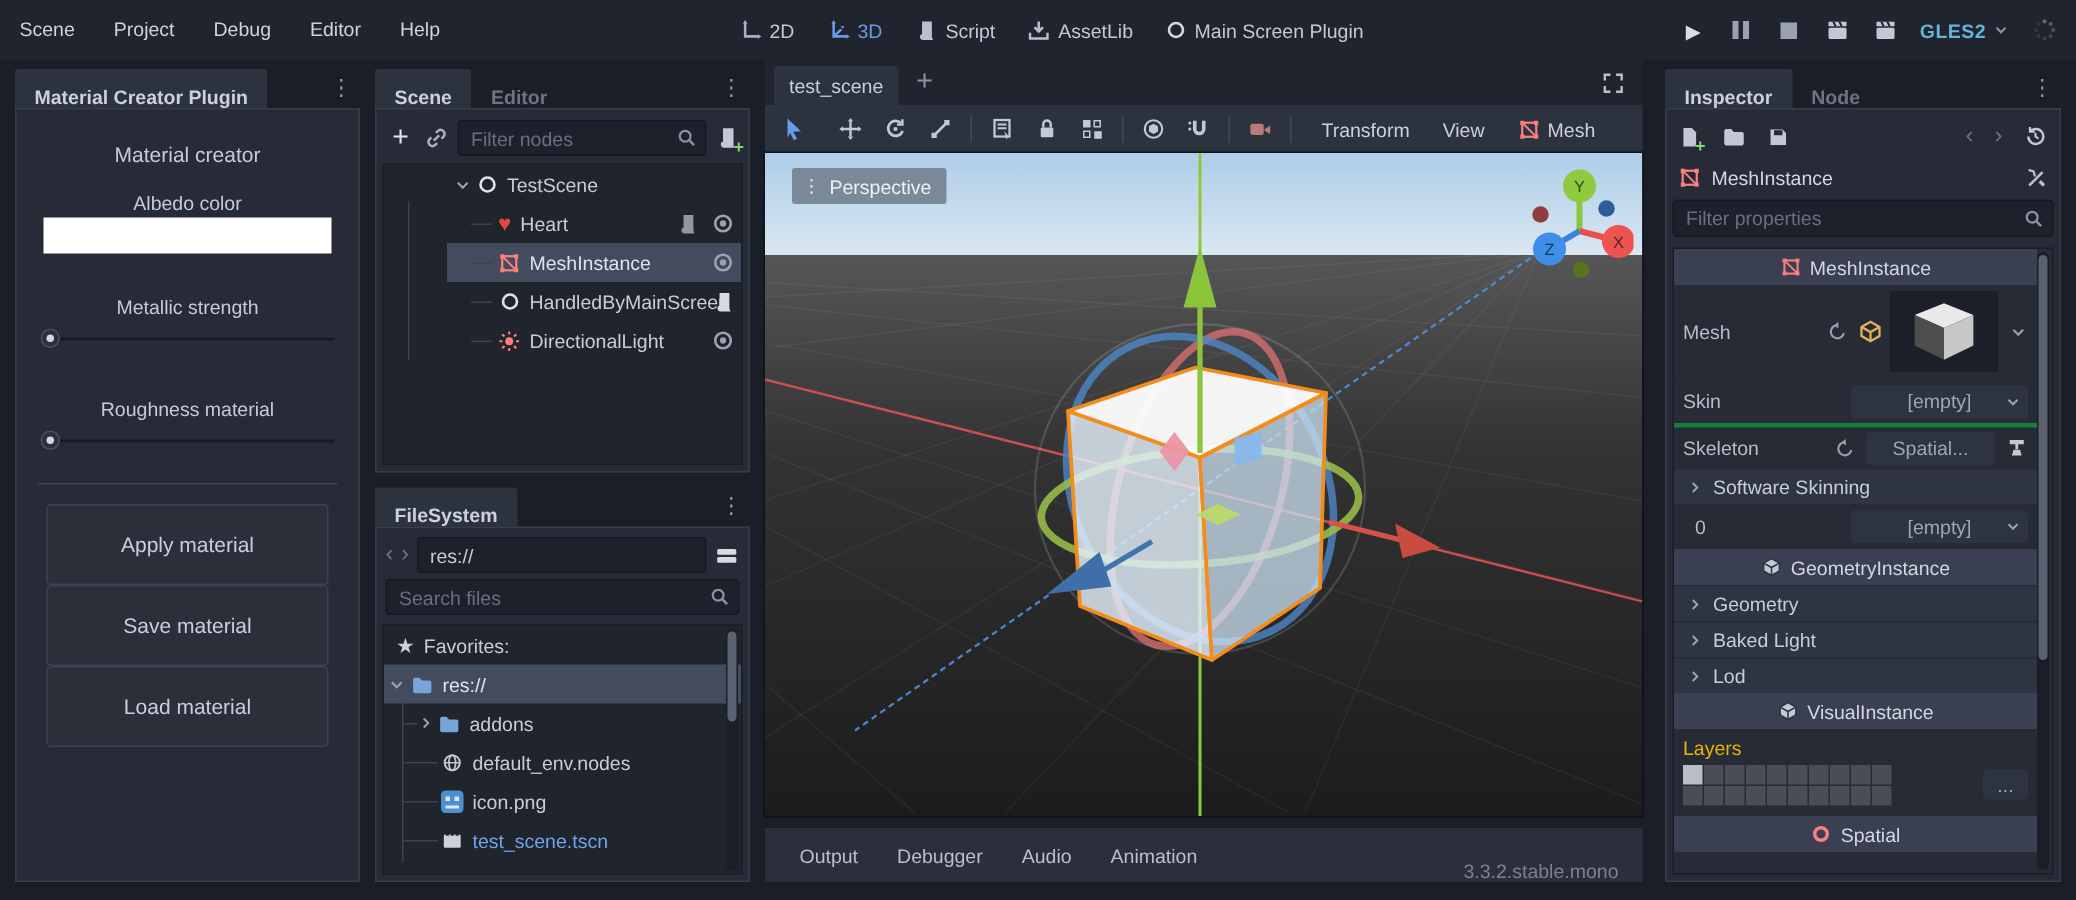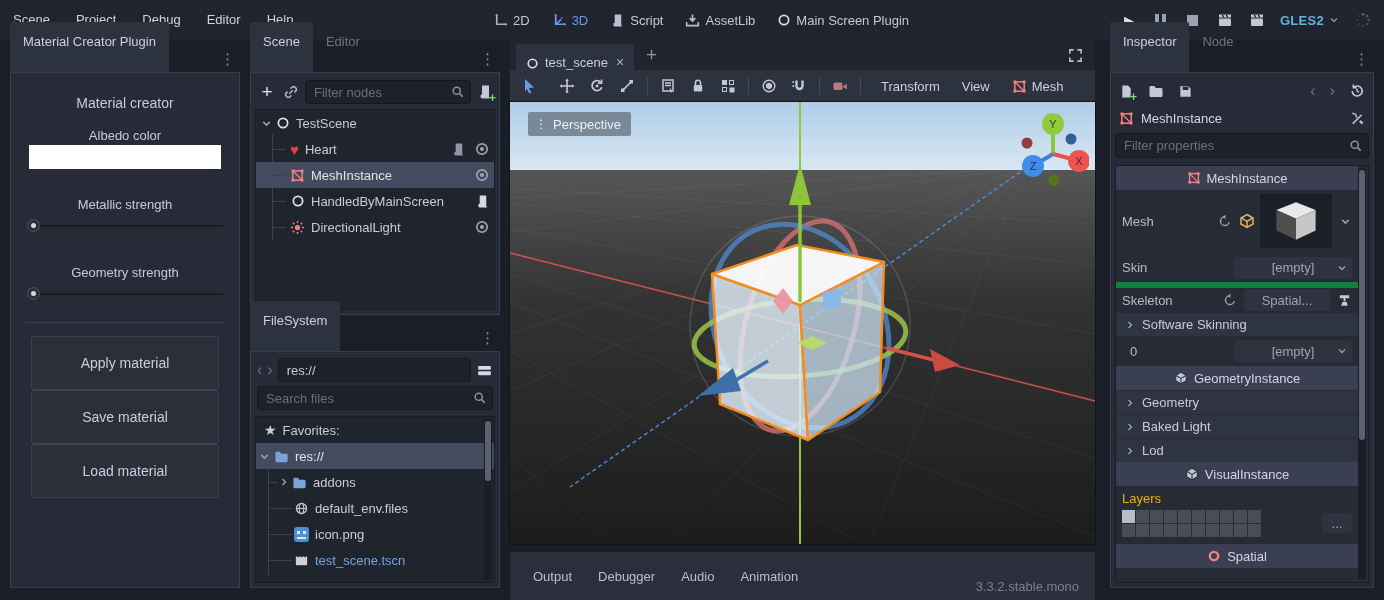--- a/index.html
+++ b/index.html
@@ -14,21 +14,21 @@
   .runbar{position:absolute;right:8px;top:0;height:40px;display:flex;align-items:center;gap:6px;}
   .runbtn{width:26px;height:26px;display:flex;align-items:center;justify-content:center;color:#c9cfda;}
   .playtri{font-size:13px;color:#d7dce6;}
   .pausebars{display:flex;gap:3px;}
   .pausebars i{width:4px;height:12px;background:#9aa1af;}
   .stopsq{width:11px;height:11px;background:#9aa1af;}
   .gles{color:#63b4d6;font-weight:bold;letter-spacing:.3px;display:flex;align-items:center;gap:4px;padding:0 4px;}
   
   .dock{position:absolute;}
   .tabrow{height:26px;display:flex;align-items:flex-end;position:relative;}
-  .tab{height:26px;padding:12px 13px;display:flex;align-items:flex-start;gap:6px;background:#2d323f;color:#ccd1dc;border-radius:2px 2px 0 0;}
+  .tab{height:26px;padding:0 13px;display:flex;align-items:flex-end;gap:6px;background:#2d323f;color:#ccd1dc;border-radius:2px 2px 0 0;font-weight:bold;}
   .tab.inactive{background:transparent;color:#6d7485;}
   .dots{position:absolute;right:6px;top:5px;color:#8d94a3;font-size:15px;line-height:16px;width:14px;text-align:center;}
   .dockbody{position:absolute;left:0;right:0;bottom:0;top:26px;background:#262b37;border:1px solid #363d4b;box-sizing:border-box;}
   .inset{background:#1f242d;border:1px solid #191d26;box-sizing:border-box;}
   .field{background:#1d212c;border:1px solid #14181f;border-radius:3px;color:#a9b0bf;font-size:13px;font-family:"Liberation Sans",sans-serif;box-sizing:border-box;}
   input.field::placeholder{color:#68707f;opacity:1;}
   .mag{position:absolute;right:6px;}
   
   .centered-label{text-align:center;color:#c6cbd7;}
   .gbtn{position:absolute;left:20px;right:20px;height:52px;border:1px solid #3b4252;border-radius:3px;background:#2a2f3a;color:#c9cede;font-size:14px;display:flex;align-items:center;justify-content:center;}
@@ -41,29 +41,29 @@
   .trow{position:relative;height:26px;display:flex;align-items:center;}
   .trow .lbl{margin-left:6px;color:#c8cdd8;white-space:nowrap;}
   .trow.sel{background:#434c5e;}
   .r-icons{position:absolute;right:4px;display:flex;gap:8px;align-items:center;}
   .tline{position:absolute;background:#3b4250;}
   .blue-file{color:#70a5e8 !important;}
   .scrollbar{position:absolute;top:2px;bottom:2px;right:2px;width:8px;background:#1a1e26;border-radius:4px;}
   .scrollbar .thumb{position:absolute;left:1px;right:1px;border-radius:3px;background:#5a6171;}
   
   .ws-tabs{position:absolute;left:0;top:0;right:0;height:30px;background:#20242f;display:flex;align-items:center;}
-  .scene-tab{height:26px;margin-top:4px;display:flex;align-items:flex-end;gap:6px;background:#2d323f;padding:0 10px;border-radius:2px 2px 0 0;}
+  .scene-tab{height:26px;margin-top:4px;display:flex;align-items:flex-start;gap:6px;background:#2d323f;padding:0 10px;border-radius:2px 2px 0 0;flex-direction:column;}
   .tb3d{position:absolute;left:0;top:30px;right:0;height:32px;background:#2d323f;display:flex;align-items:center;border-bottom:1px solid #1b1f28;}
   .tbi{width:30px;height:26px;display:flex;align-items:center;justify-content:center;color:#b9c0cd;}
   .tbsep{width:1px;height:18px;background:#424958;margin:0 5px;}
   .tbmenu{padding:0 11px;color:#ccd1dc;}
   .viewport{position:absolute;left:0;top:62px;width:585px;height:442px;background:#000;outline:1px solid #10131a;}
   .persp{position:absolute;left:18px;top:10px;height:24px;background:rgba(113,126,140,.88);border-radius:2px;display:flex;align-items:center;gap:6px;padding:0 10px 0 7px;color:#eef2f7;}
   .persp .pd{color:#f2f5f9;font-size:12px;line-height:10px;}
-  .botbar{position:absolute;left:0;right:0;top:512px;height:49px;background:#2a2f3b;display:flex;align-items:center;padding:16px 10px;box-sizing:border-box;}
+  .botbar{position:absolute;left:0;right:0;top:512px;height:36px;background:#2a2f3b;display:flex;align-items:center;padding:16px 10px;box-sizing:border-box;}
   .bbtn{padding:0 13px;color:#b9bfcc;}
   .version{position:absolute;right:16px;color:#7a8191;margin-top:20px;}
   
   .iprow{display:flex;align-items:center;position:relative;box-sizing:border-box;}
   .iphead{height:24px;background:#3a4051;display:flex;align-items:center;justify-content:center;gap:6px;color:#d3d7e1;}
   .ipsect{height:23px;background:#2e3441;display:flex;align-items:center;gap:6px;padding-left:8px;color:#c8cdd8;border-top:1px solid #262b36;}
   .ipvalbox{background:#2e3340;border-radius:3px;height:22px;display:flex;align-items:center;justify-content:center;color:#9ea5b4;position:relative;}
   .layercells{display:grid;grid-template-columns:repeat(10,13px);grid-auto-rows:13px;gap:1px;}
   .lcell{background:#484d58;}
   .lcell.on{background:#b9bdc6;}
@@ -346,21 +346,21 @@
     </div>
     <div class="dockbody">
       <div class="abs centered-label" style="left:0;right:0;top:22px;font-size:14px;">Material creator</div>
       <div class="abs centered-label" style="left:0;right:0;top:55px;">Albedo color</div>
       <div class="abs" style="left:18px;right:18px;top:72px;height:24px;background:#ffffff;"></div>
       <div class="abs centered-label" style="left:0;right:0;top:124px;">Metallic strength</div>
       <div class="slider" style="top:146px;">
         <div class="track"></div>
           <div class="grab"></div>
       </div>
-      <div class="abs centered-label" style="left:0;right:0;top:192px;">Geometry strength</div>
+      <div class="abs centered-label" style="left:0;right:0;top:192px;">Roughness material</div>
       <div class="slider" style="top:214px;">
         <div class="track"></div>
           <div class="grab"></div>
       </div>
       <div class="hr" style="top:249px;"></div>
       <div class="gbtn" style="top:317px;">Save material</div>
       <div class="gbtn" style="top:263px;">Apply material</div>
       <div class="gbtn" style="top:371px;">Load material</div>
     </div>
   </div>
@@ -387,21 +387,21 @@
               <use href="#i-magnify"></use>
             </svg>
         </span>
         <span class="icwrap">
             <svg class="ic" width="16" height="16" style="color:#c3c9d4">
               <use href="#i-script"></use>
             </svg>
             <b class="gplus">+</b>
           </span>
       </div>
-      <div class="abs inset" style="left:4px;right:4px;top:36px;bottom:4px;overflow:hidden;">
+      <div class="abs inset" style="left:4px;right:4px;top:36px;bottom:4px;overflow:hidden;padding-left:42px;">
         <div class="tline" style="left:16px;top:24px;width:1px;height:106px;"></div>
         <div class="trow">
           <svg class="ic" width="13" height="13" style="color:#9aa1af;margin-left:4px;">
               <use href="#i-caret-d"></use>
             </svg>
           <svg class="ic" width="14" height="14" style="color:#dde1e9;margin-left:3px;">
               <use href="#i-node"></use>
             </svg>
           <span class="lbl">TestScene</span>
         </div>
@@ -505,21 +505,21 @@
           <svg class="ic" width="15" height="15" style="color:#7aa3d8;margin-left:2px;">
               <use href="#i-folder"></use>
             </svg>
           <span class="lbl">addons</span>
         </div>
         <div class="trow">
           <div class="tline" style="left:12px;top:13px;width:24px;height:1px;"></div>
           <svg class="ic" width="15" height="15" style="color:#c3c9d4;margin-left:38px;">
               <use href="#i-globe"></use>
             </svg>
-          <span class="lbl">default_env.files</span>
+          <span class="lbl">default_env.nodes</span>
         </div>
         <div class="trow">
           <div class="tline" style="left:12px;top:13px;width:24px;height:1px;"></div>
           <span style="margin-left:38px;width:15px;height:15px;background:#4d8fd0;border-radius:3px;position:relative;">
               <i style="position:absolute;left:3px;top:4px;width:3px;height:3px;background:#dceaf8;"></i>
               <i style="position:absolute;right:3px;top:4px;width:3px;height:3px;background:#dceaf8;"></i>
               <i style="position:absolute;left:3px;bottom:3px;width:9px;height:2px;background:#dceaf8;"></i>
             </span>
           <span class="lbl">icon.png</span>
         </div>
@@ -788,21 +788,21 @@
           <div class="iprow" style="height:30px;padding:0 6px;border-top:1px solid #232834;">
             <span style="color:#b7bdc9;">Skin</span>
             <span style="flex:1;"></span>
             <div class="ipvalbox" style="width:118px;">
               <span>[empty]</span>
               <svg class="ic" width="12" height="12" style="color:#9aa1af;position:absolute;right:4px;">
                   <use href="#i-caret-d"></use>
                 </svg>
             </div>
           </div>
-          <div class="iprow" style="height:30px;padding:0 6px;border-top:6px solid #15803d;">
+          <div class="iprow" style="height:30px;padding:0 6px;border-top:3px solid #15803d;">
             <span style="color:#b7bdc9;">Skeleton</span>
             <span style="flex:1;"></span>
             <svg class="ic" width="14" height="14" style="color:#9aa1af;margin-right:7px;">
                 <use href="#i-revert"></use>
               </svg>
             <div class="ipvalbox" style="width:86px;">
                 <span>Spatial...</span>
               </div>
             <svg class="ic" width="15" height="15" style="color:#c3c9d4;margin-left:7px;">
                 <use href="#i-paint"></use>

